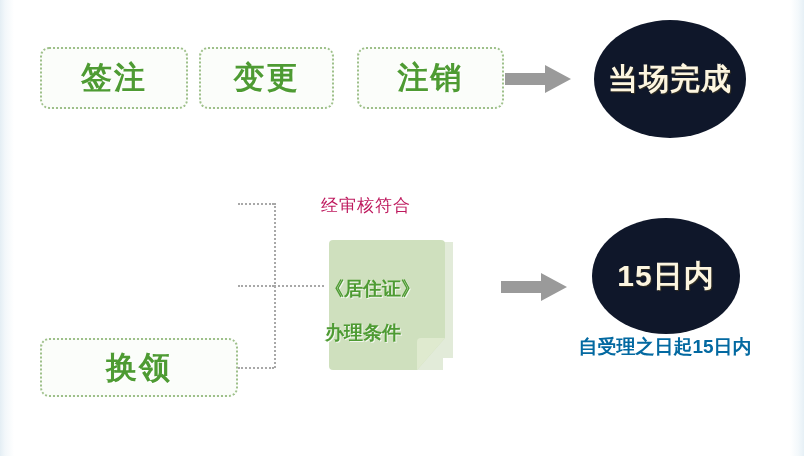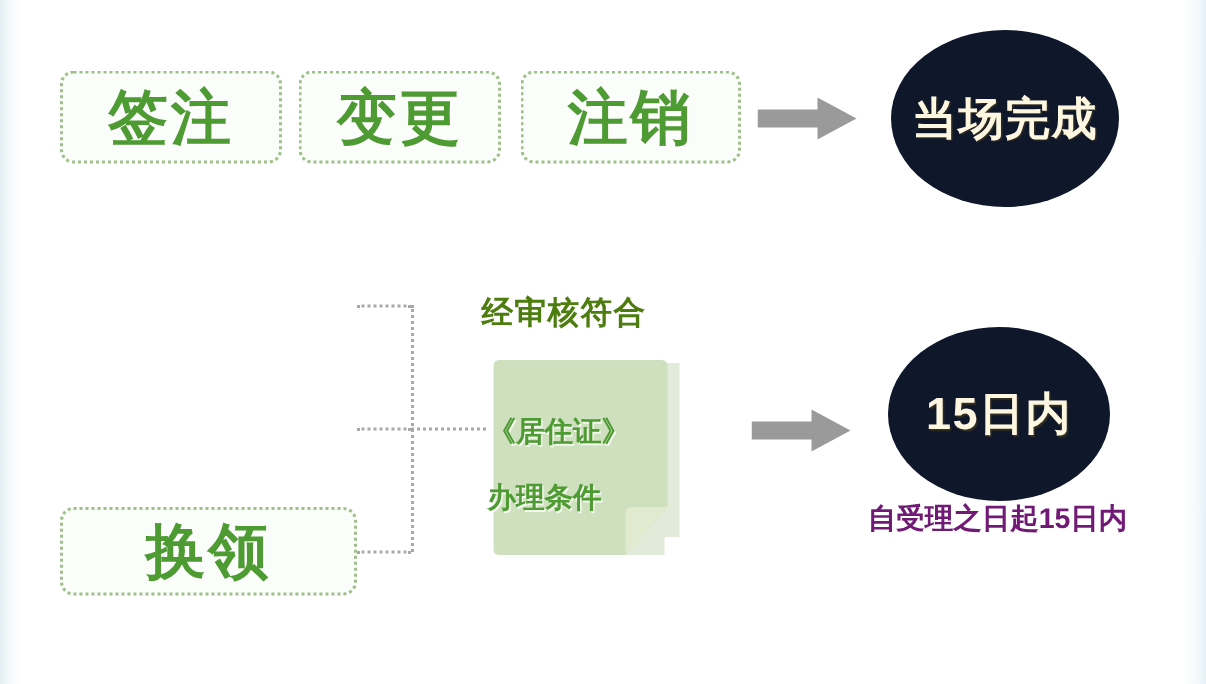--- a/index.html
+++ b/index.html
@@ -39,21 +39,21 @@
     border: 2px dotted #9ec08a;
     border-radius: 9px;
     background: #fbfdfa;
     display: flex;
     align-items: center;
     justify-content: center;
   }
   .proc-box .label {
     color: #4e9b33;
     font-weight: bold;
-    font-size: 40px;
+    font-size: 31px;
     letter-spacing: 2px;
     text-shadow: 1px 1px 0 rgba(255,255,255,0.9);
     white-space: nowrap;
   }
 
   
   .gold-circle {
     position: absolute;
     border-radius: 50%;
     background: #0f172a;
@@ -89,29 +89,29 @@
     font-size: 19px;
     line-height: 25px;
     text-shadow: 1px 1px 0 rgba(255,255,255,0.75);
     pointer-events: none;
     white-space: nowrap;
   }
 
   
   .caption-dark {
     position: absolute;
-    color: #4d7c0f;
-    font-weight: bold;
-    font-size: 21px;
+    color: #be185d;
+    font-weight: normal;
+    font-size: 17px;
     letter-spacing: 1px;
     white-space: nowrap;
   }
   .caption-gold {
     position: absolute;
-    color: #701a75;
+    color: #0369a1;
     font-weight: bold;
     font-size: 19px;
     line-height: 25px;
     text-align: center;
     white-space: nowrap;
   }
 
   
   .conn-h {
     position: absolute;
@@ -133,21 +133,21 @@
   <div class="edge right"></div>
 
   <div class="proc-box" style="left:40px; top:47px; width:148px; height:62px;">
     <span class="label">签注</span>
   </div>
 
   <div class="proc-box" style="left:199px; top:47px; width:135px; height:62px;">
     <span class="label">变更</span>
   </div>
 
-  <div class="proc-box" style="left:347px; top:47px; width:147px; height:62px;justify-content:center;">
+  <div class="proc-box" style="left:357px; top:47px; width:147px; height:62px;justify-content:center;">
     <span class="label">注销</span>
   </div>
 
   <div class="arrow" style="left:505px; top:62px; width:68px; height:34px;">
     <svg width="68" height="34" viewBox="0 0 68 34">
       <polygon points="0,11 40,11 40,3 66,17 40,31 40,23 0,23" fill="#9a9a9a"></polygon>
     </svg>
   </div>
 
   <div class="gold-circle" style="left:594px; top:20px; width:152px; height:118px;">

